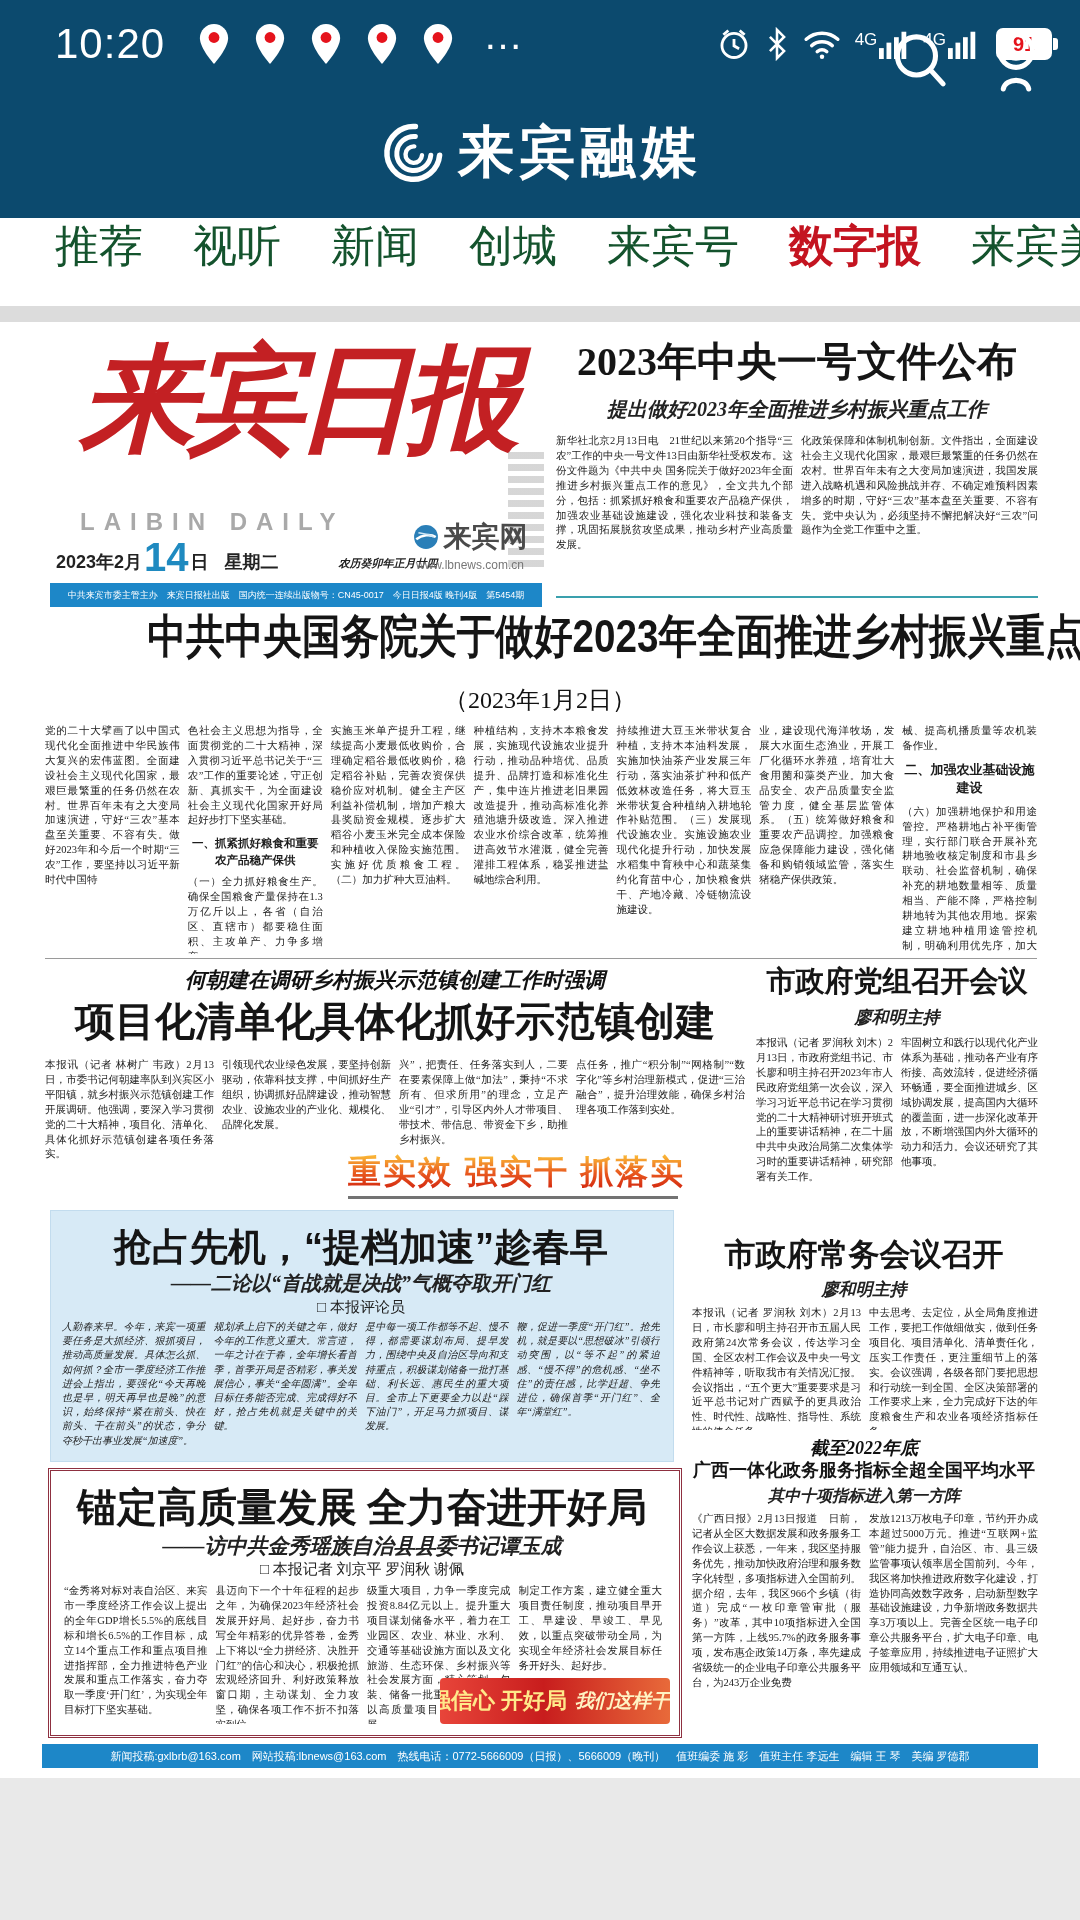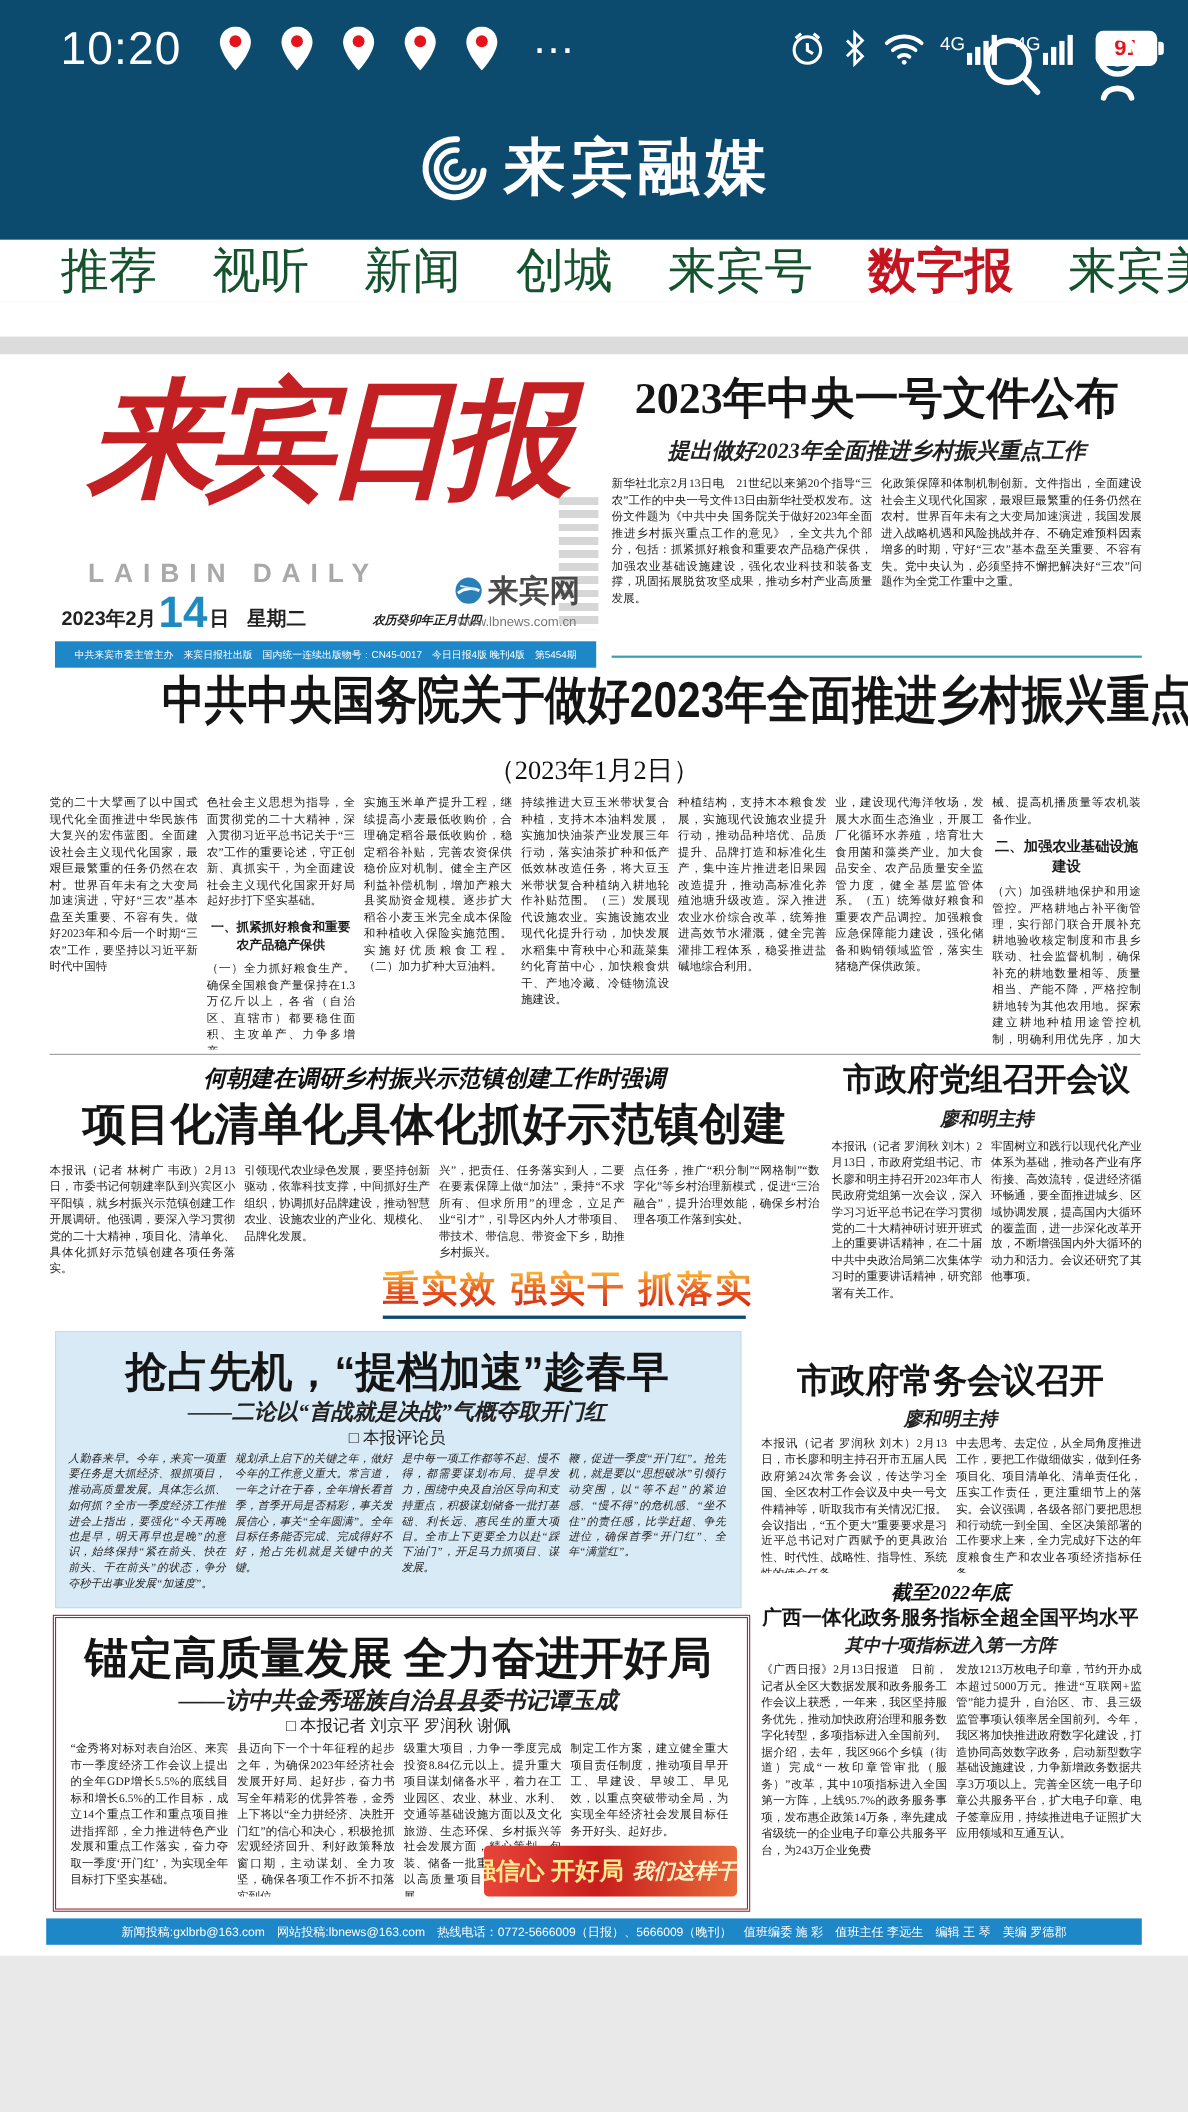--- a/index.html
+++ b/index.html
@@ -51,21 +51,21 @@
           background:repeating-linear-gradient(180deg,#b5b5b5 0 7px,#fff 7px 12px);opacity:.55}
   
   .colset{display:flex;gap:8px}
   .col{flex:1;overflow:hidden;font-family:"Liberation Serif","DejaVu Serif",serif;
        font-size:10.5px;line-height:1.42;color:#1c1c1c;text-align:justify}
   .col.it{font-style:italic;font-size:10px}
   .inhead{font-weight:bold;text-align:center;font-size:11.5px;margin:7px 0;font-style:normal}
   .inhead.big{font-size:13px}
   .divline{left:45px;top:958px;width:992px;height:1px;background:#9a9a9a}
   .slogan{left:348px;top:1150px;width:330px;height:46px;background:#fff;text-align:center;
-          border-bottom:3px solid #0c4a6e}
+          border-bottom:3px solid #737373}
   .slogan span{font-size:33px;font-weight:900;letter-spacing:2px;
           background:linear-gradient(180deg,#f9b234 10%,#e8581f 55%,#d42a10 95%);
           -webkit-background-clip:text;background-clip:text;color:transparent;white-space:nowrap}
   .bluebox{left:50px;top:1210px;width:622px;height:250px;background:#d7eaf6;border:1px solid #c2dcee}
   .redbox{left:48px;top:1468px;width:628px;height:264px;border:3px double #8e3040;background:#fff}
   .adban{left:440px;top:1678px;width:230px;height:46px;border-radius:4px;
          background:linear-gradient(90deg,#e8453a,#c81d1d 45%,#e86a3a);display:flex;align-items:center;
          justify-content:flex-end;gap:8px;white-space:nowrap;overflow:hidden}
   .adban .s1{color:#ffe98a;font-size:22px;font-weight:900}
   .adban .s2{color:#fff3c4;font-size:19px;font-weight:bold;font-style:italic;
@@ -210,22 +210,22 @@
 </div>
 <div class="abs ctr ser" style="left:40px;top:684px;width:1000px;font-size:24px;color:#111">（2023年1月2日）</div>
 <div class="abs colset" style="left:45px;top:724px;width:992px;height:230px">
   <div class="col">党的二十大擘画了以中国式现代化全面推进中华民族伟大复兴的宏伟蓝图。全面建设社会主义现代化国家，最艰巨最繁重的任务仍然在农村。世界百年未有之大变局加速演进，守好“三农”基本盘至关重要、不容有失。做好2023年和今后一个时期“三农”工作，要坚持以习近平新时代中国特</div>
   <div class="col">
     <div>色社会主义思想为指导，全面贯彻党的二十大精神，深入贯彻习近平总书记关于“三农”工作的重要论述，守正创新、真抓实干，为全面建设社会主义现代化国家开好局起好步打下坚实基础。</div>
     <div class="inhead">一、抓紧抓好粮食和重要农产品稳产保供</div>
     <div>（一）全力抓好粮食生产。确保全国粮食产量保持在1.3万亿斤以上，各省（自治区、直辖市）都要稳住面积、主攻单产、力争多增产。</div>
   </div>
   <div class="col">实施玉米单产提升工程，继续提高小麦最低收购价，合理确定稻谷最低收购价，稳定稻谷补贴，完善农资保供稳价应对机制。健全主产区利益补偿机制，增加产粮大县奖励资金规模。逐步扩大稻谷小麦玉米完全成本保险和种植收入保险实施范围。实施好优质粮食工程。（二）加力扩种大豆油料。</div>
+  <div class="col">种植结构，支持木本粮食发展，实施现代设施农业提升行动，推动品种培优、品质提升、品牌打造和标准化生产，集中连片推进老旧果园改造提升，推动高标准化养殖池塘升级改造。深入推进农业水价综合改革，统筹推进高效节水灌溉，健全完善灌排工程体系，稳妥推进盐碱地综合利用。</div>
   <div class="col">持续推进大豆玉米带状复合种植，支持木本油料发展，实施加快油茶产业发展三年行动，落实油茶扩种和低产低效林改造任务，将大豆玉米带状复合种植纳入耕地轮作补贴范围。（三）发展现代设施农业。实施设施农业现代化提升行动，加快发展水稻集中育秧中心和蔬菜集约化育苗中心，加快粮食烘干、产地冷藏、冷链物流设施建设。</div>
-  <div class="col">种植结构，支持木本粮食发展，实施现代设施农业提升行动，推动品种培优、品质提升、品牌打造和标准化生产，集中连片推进老旧果园改造提升，推动高标准化养殖池塘升级改造。深入推进农业水价综合改革，统筹推进高效节水灌溉，健全完善灌排工程体系，稳妥推进盐碱地综合利用。</div>
   <div class="col">业，建设现代海洋牧场，发展大水面生态渔业，开展工厂化循环水养殖，培育壮大食用菌和藻类产业。加大食品安全、农产品质量安全监管力度，健全基层监管体系。（五）统筹做好粮食和重要农产品调控。加强粮食应急保障能力建设，强化储备和购销领域监管，落实生猪稳产保供政策。</div>
   <div class="col">
     <div>械、提高机播质量等农机装备作业。</div>
     <div class="inhead big">二、加强农业基础设施建设</div>
     <div>（六）加强耕地保护和用途管控。严格耕地占补平衡管理，实行部门联合开展补充耕地验收核定制度和市县乡联动、社会监督机制，确保补充的耕地数量相等、质量相当、产能不降，严格控制耕地转为其他农用地。探索建立耕地种植用途管控机制，明确利用优先序，加大撂荒耕地利用力度。</div>
   </div>
 </div>
 <div class="abs divline"></div>
 
 <div class="abs ctr kai" style="left:45px;top:966px;width:700px;font-size:21px;color:#111">何朝建在调研乡村振兴示范镇创建工作时强调</div>

